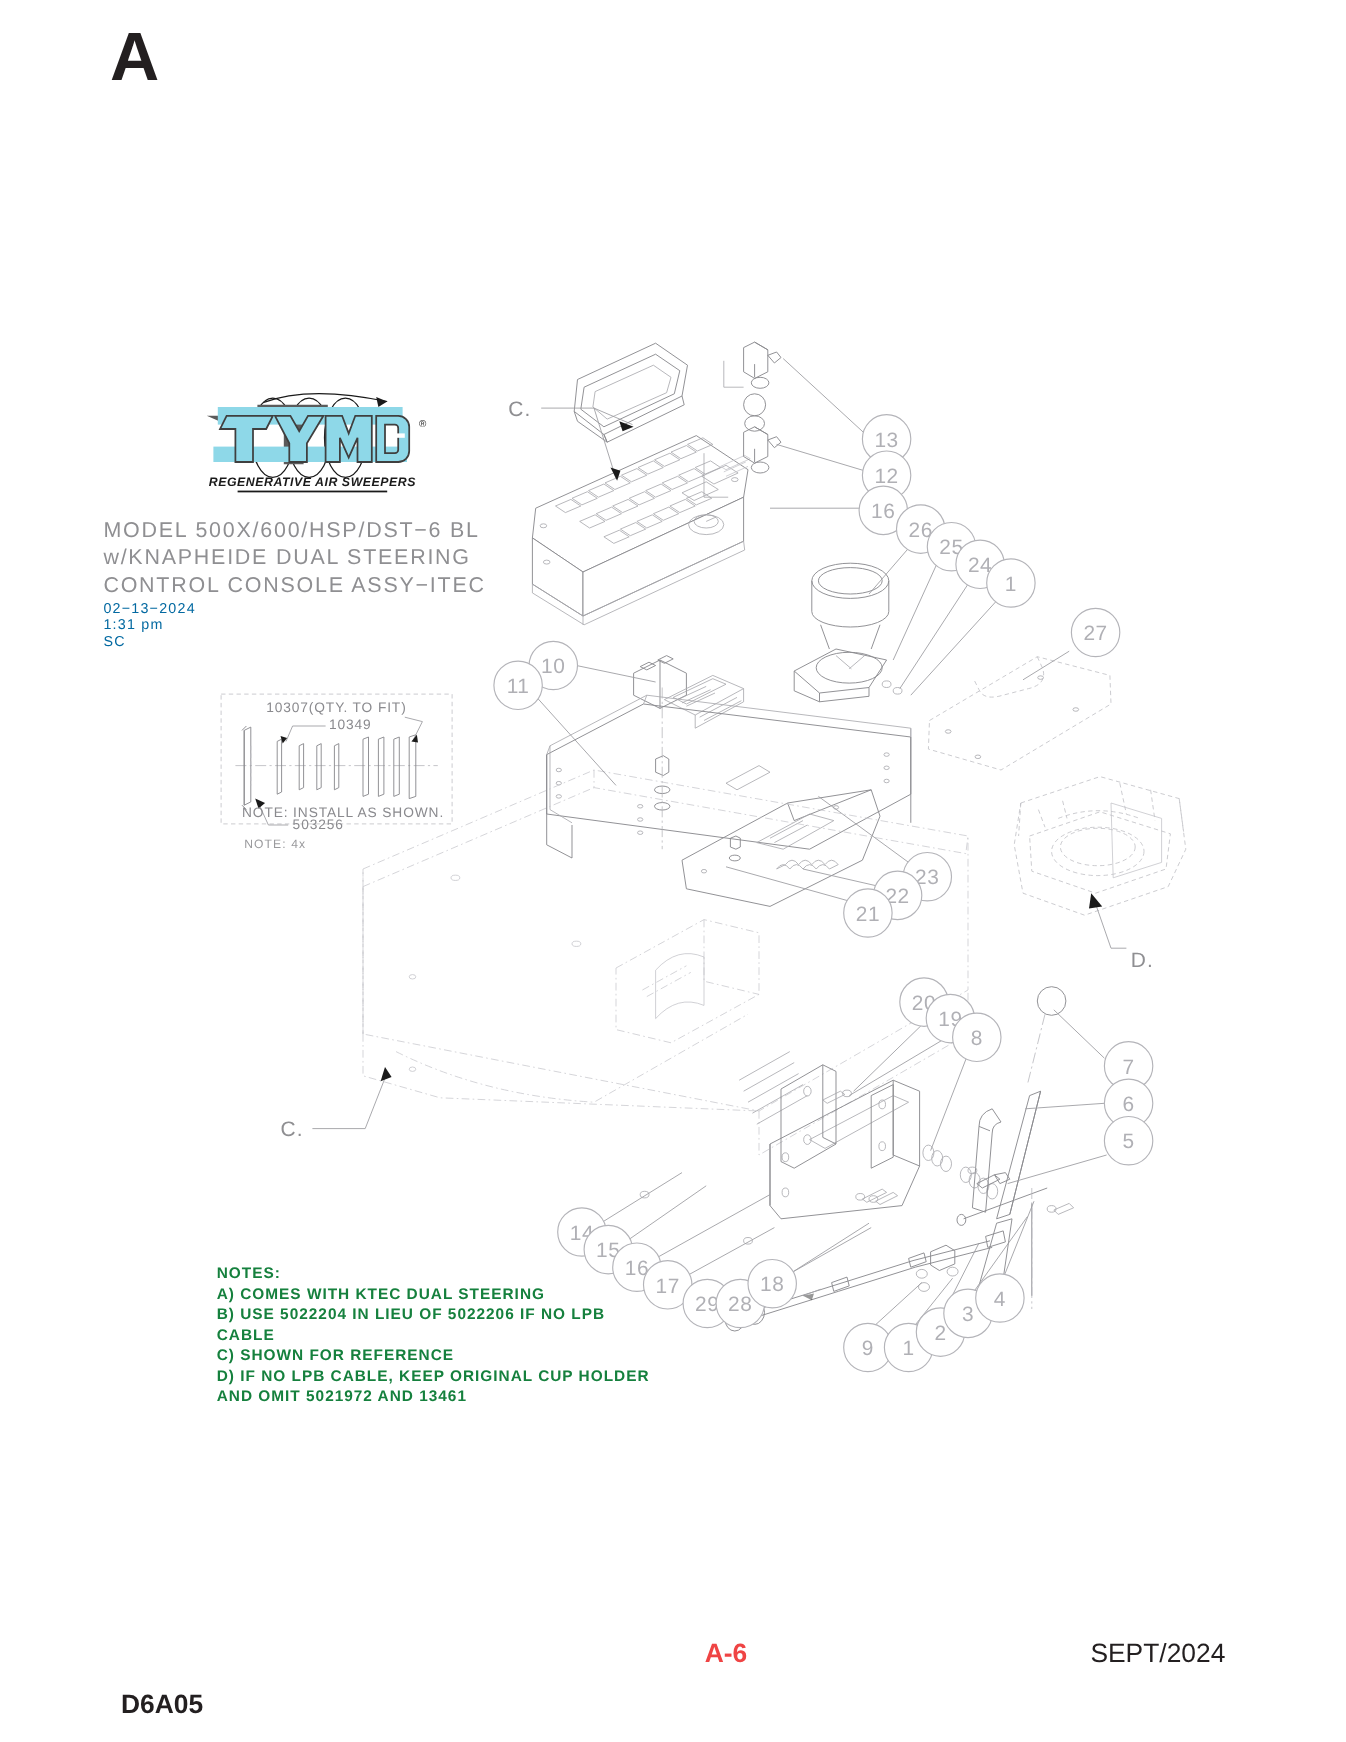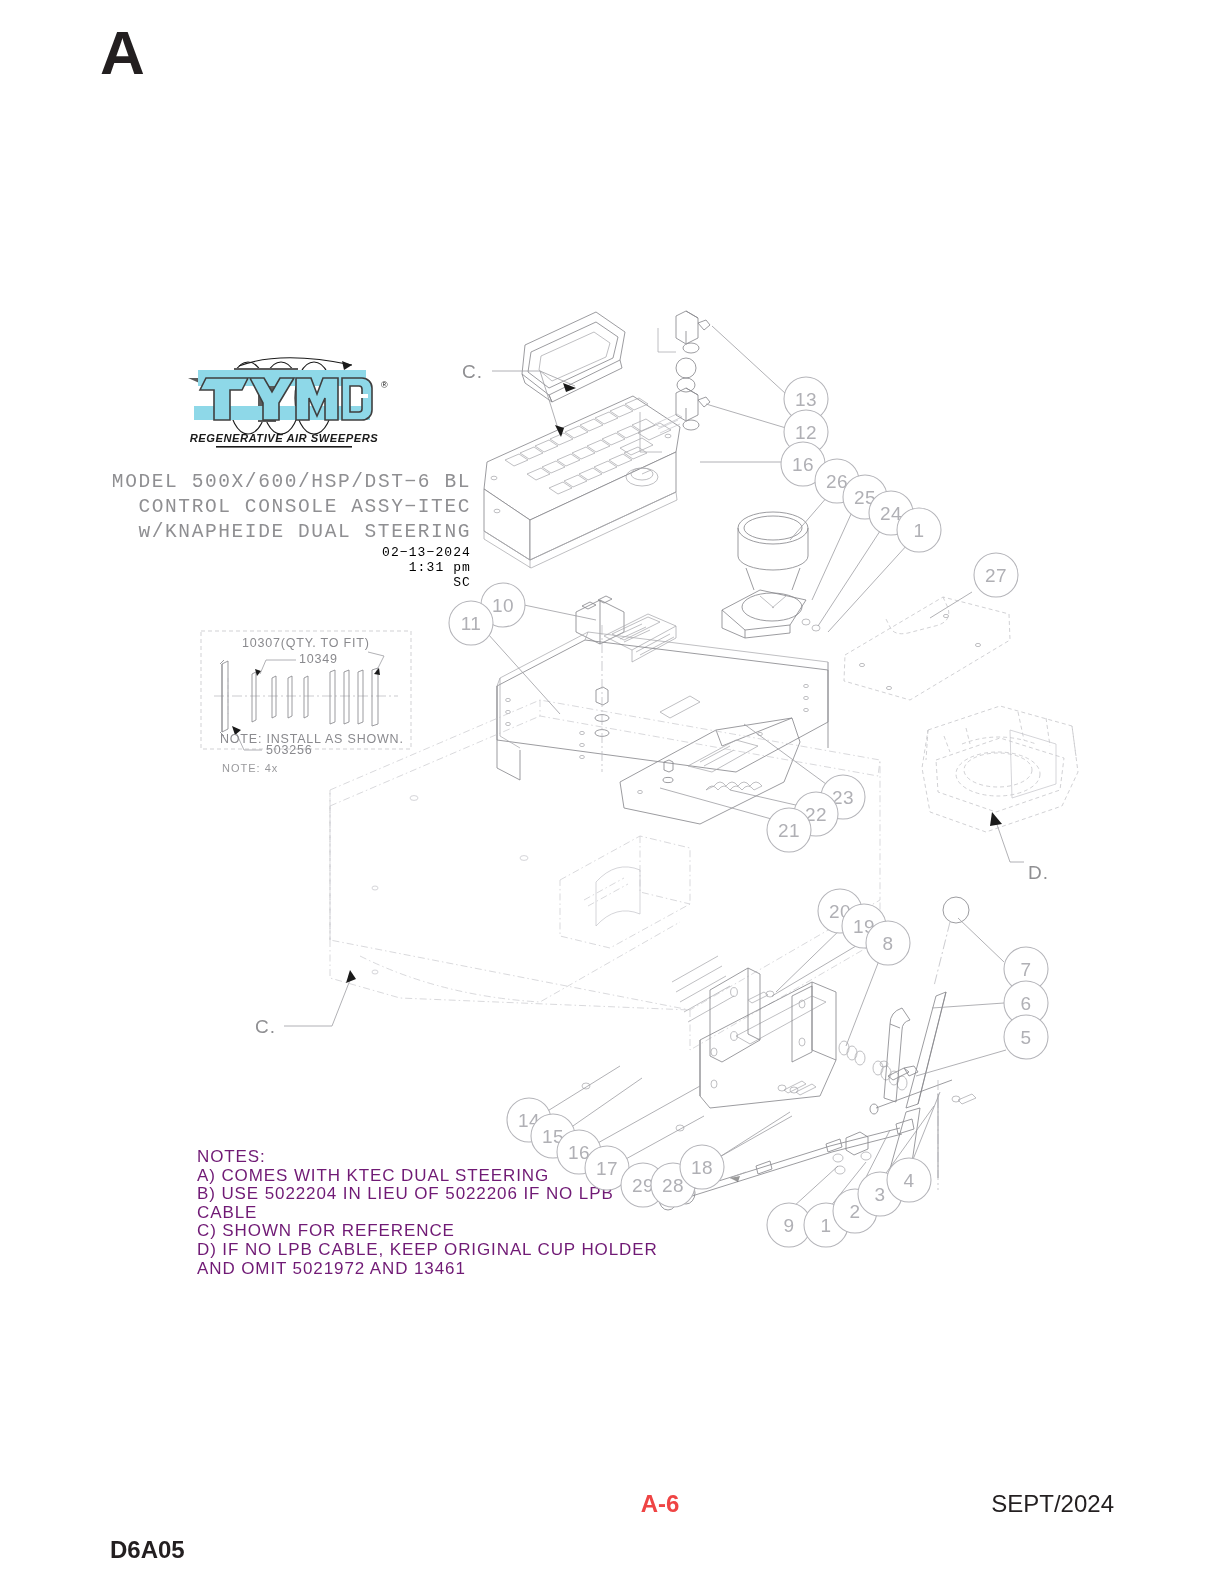--- a/index.html
+++ b/index.html
@@ -12,38 +12,38 @@
   
   #section-marker{position:absolute;left:100px;top:22px;
       font-size:62px;font-weight:bold;line-height:1;color:#231f20;
       font-family:"Liberation Sans",sans-serif;}
 
   
   #logo-block{position:absolute;left:176px;top:348px;width:216px;height:112px;}
   #logo-svg{display:block;}
 
   
-  #title-block{position:absolute;left:81px;top:470px;width:390px;
-      text-align:right;font-family:Liberation Mono, monospace;}
+  #title-block{position:absolute;left:94px;top:470px;width:390px;
+      text-align:left;font-family:Liberation Sans, sans-serif;}
   .title-line{font-size:19.5px;letter-spacing:1.6px;color:#8f8f92;
       line-height:25px;white-space:nowrap;}
   .title-line.l4{letter-spacing:1.6px;}
   .rev-row{font-size:19.5px;letter-spacing:1.6px;line-height:25px;color:#8f8f92;}
   .rev-tag{color:#8fd4e8;}
-  .stamp{font-size:13px;letter-spacing:1.1px;line-height:15px;color:#000000;}
+  .stamp{font-size:13px;letter-spacing:1.1px;line-height:15px;color:#0369a1;}
 
   
   #detail-box{position:absolute;left:200px;top:630px;width:212px;height:130px;}
   #detail-caption{position:absolute;left:222px;top:762px;font-size:11px;
       letter-spacing:1px;color:#9a9a9d;}
 
   
   #notes{position:absolute;left:197px;top:1148px;width:470px;
-      font-size:17px;line-height:18.6px;letter-spacing:0.9px;color:#701a75;
-      white-space:pre-line;}
+      font-size:14px;line-height:18.6px;letter-spacing:0.9px;color:#15803d;
+      white-space:pre-line;font-weight:bold;}
 
   
   #drawing{position:absolute;left:0;top:0;width:1224px;height:1584px;
       pointer-events:none;}
 
   
   #footer{position:absolute;left:0;top:1490px;width:1224px;height:40px;}
   #footer-left{position:absolute;left:110px;top:0;font-size:24px;font-weight:bold;
       color:#231f20;font-family:"Liberation Sans",sans-serif;margin-top:46px;}
   #footer-center{position:absolute;left:0;top:0;width:1224px;text-align:center;
@@ -109,22 +109,22 @@
         </g>
       <text x="205" y="40" font-family="Liberation Sans, sans-serif" font-size="9" fill="#1a1a1a">®</text>
 
       <text x="108" y="94" text-anchor="middle" font-family="Liberation Sans, sans-serif" font-size="11.2" font-weight="bold" font-style="italic" fill="#1a1a1a" letter-spacing="0.5">REGENERATIVE AIR SWEEPERS</text>
       <rect x="40" y="98" width="136" height="1.6" fill="#1a1a1a"></rect>
     </svg>
   </div>
 
   <div id="title-block">
     <div class="title-line">MODEL 500X/600/HSP/DST−6 BL</div>
+    <div class="title-line l4">w/KNAPHEIDE DUAL STEERING</div>
     <div class="title-line">CONTROL CONSOLE ASSY−ITEC</div>
-    <div class="title-line l4">w/KNAPHEIDE DUAL STEERING</div>
     <div class="stamp">02−13−2024</div>
     <div class="stamp">1:31 pm</div>
     <div class="stamp">SC</div>
   </div>
 
   <div id="detail-box">
     <svg width="212" height="130" viewBox="0 0 212 130">
       <rect x="1" y="1" width="210" height="118" class="ln-hid"></rect>
 
       <line x1="14" y1="66" x2="198" y2="66" class="ln-ctr"></line>

